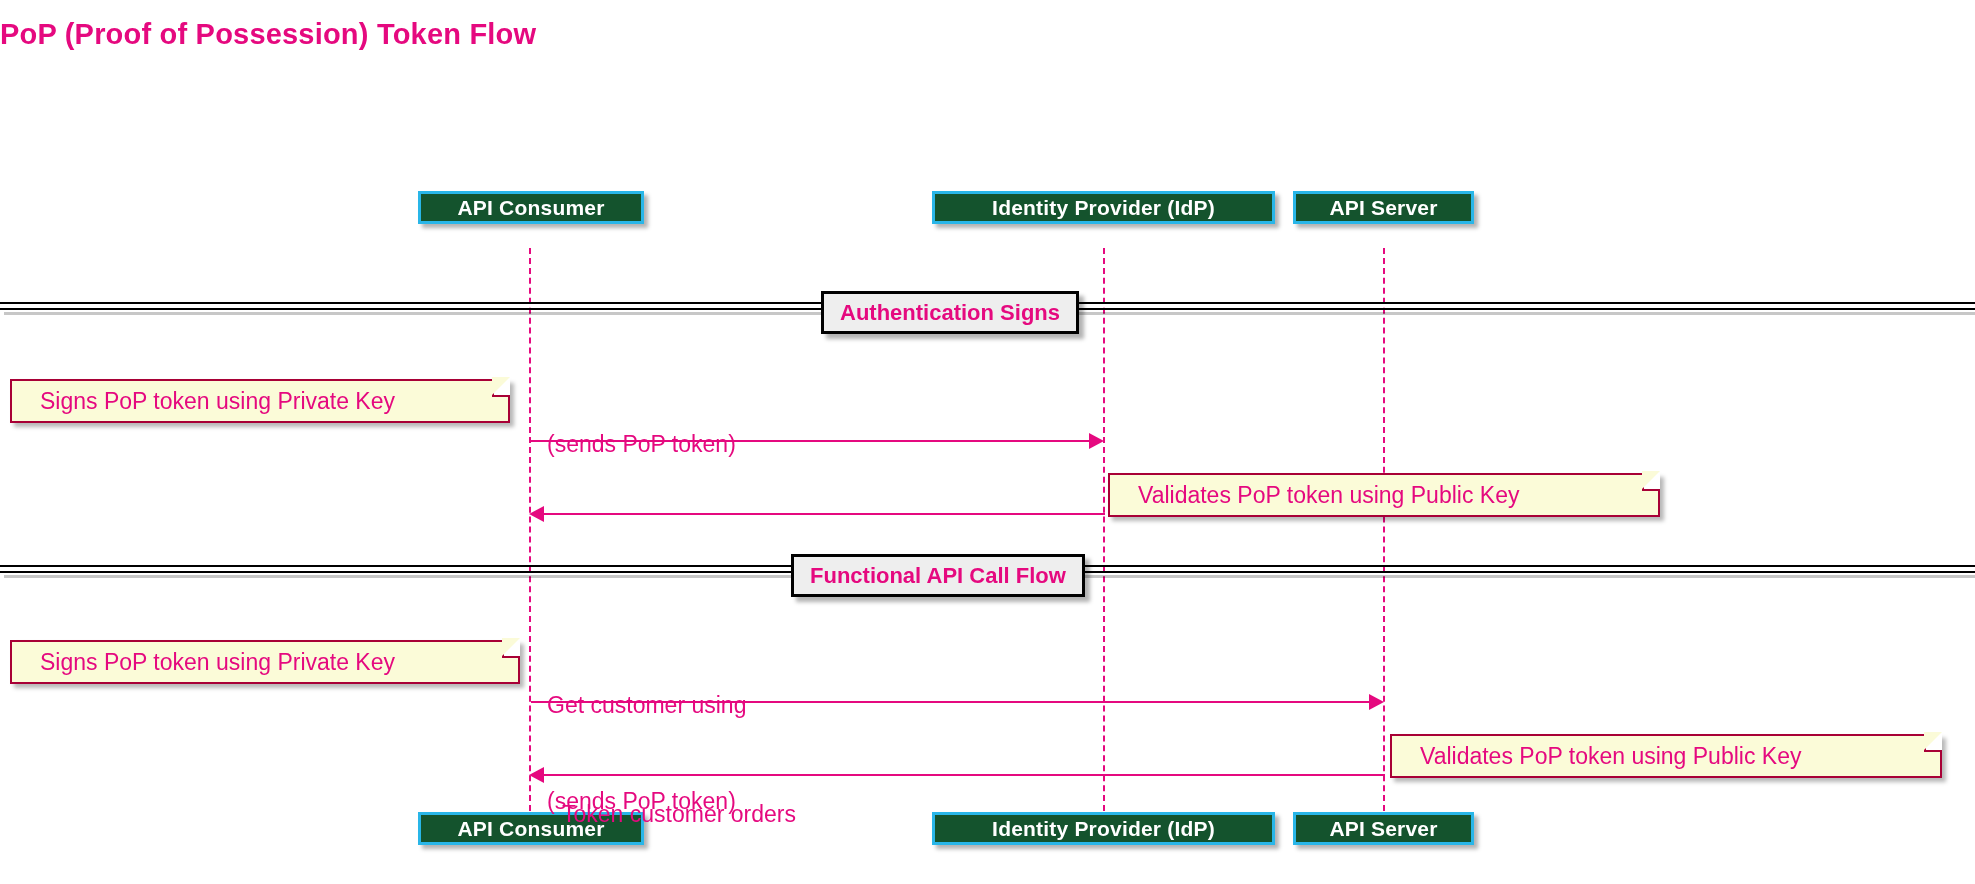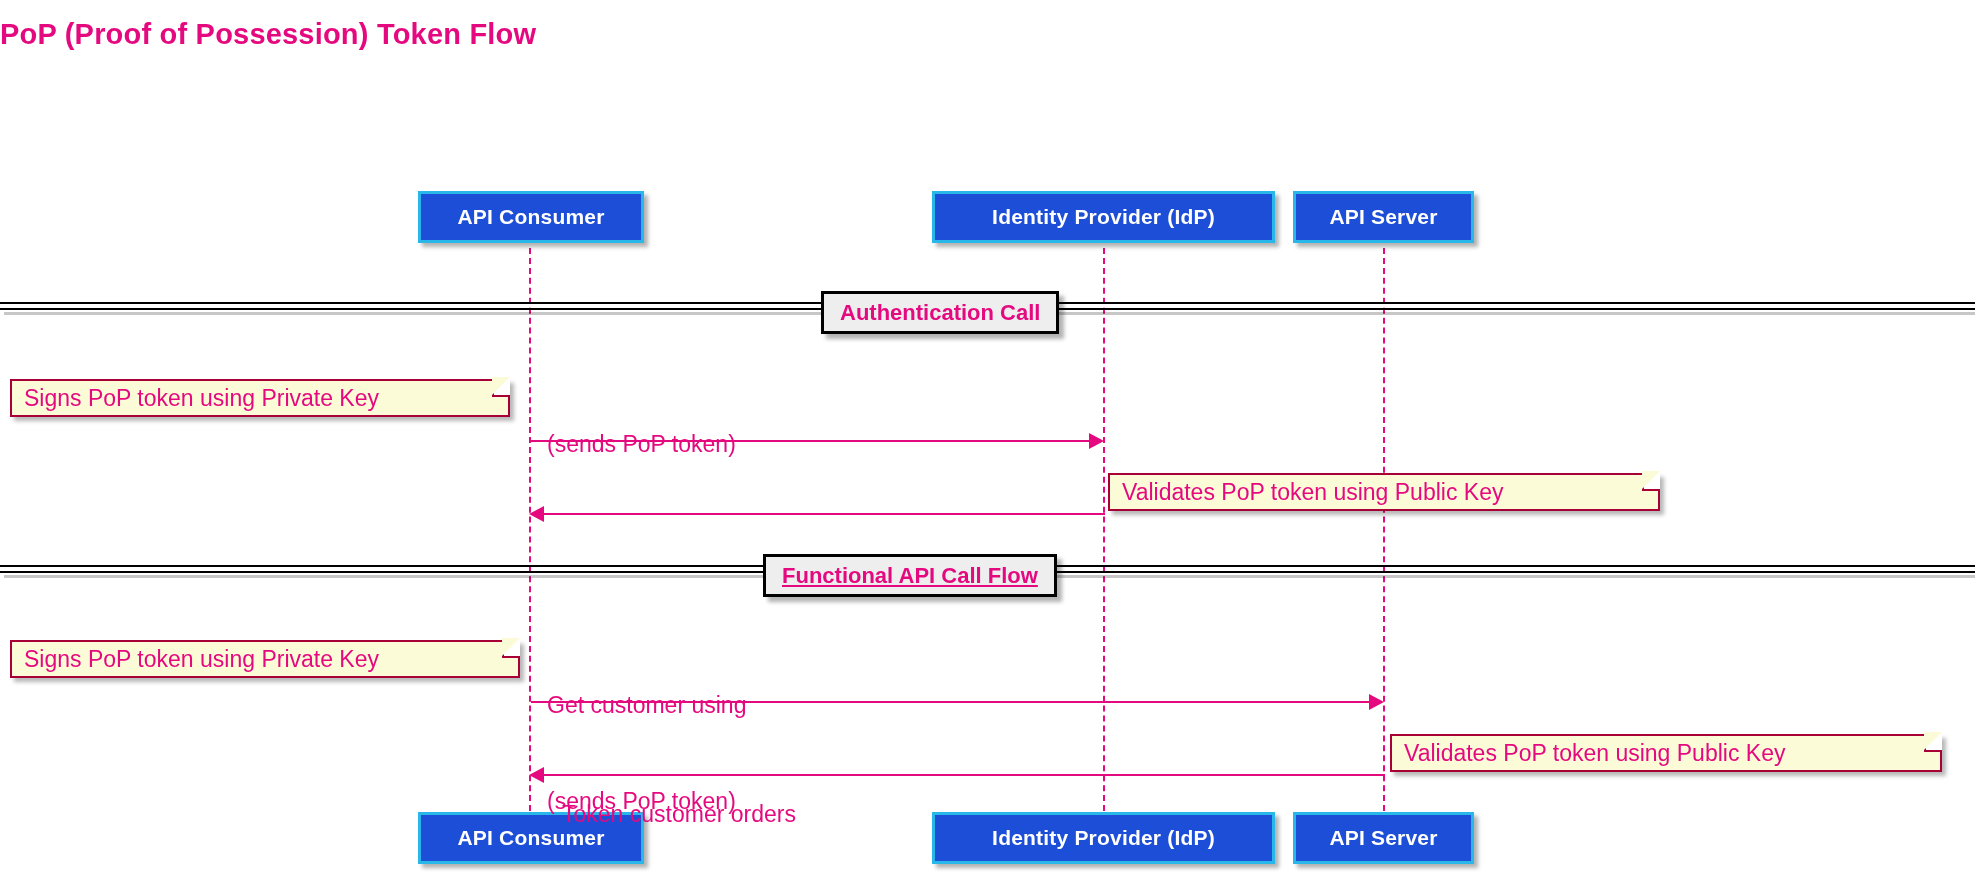--- a/index.html
+++ b/index.html
@@ -25,30 +25,30 @@
     font-weight:bold;
     color:#E5097F;
     letter-spacing:.2px;
     white-space:nowrap;
   }
 
   
   .participant{
     position:absolute;
     box-sizing:border-box;
-    background:#1d4ed8;
+    background:#14532d;
     border:3px solid #29B6E8;
     color:#ffffff;
     font-size:21px;
     font-weight:bold;
     display:flex;
     align-items:center;
     justify-content:center;
     white-space:nowrap;
-    height:52px;
+    height:33px;
     box-shadow:4px 4px 4px rgba(0,0,0,.30);
     letter-spacing:.2px;
   }
 
   
   .lifeline{
     position:absolute;
     width:0;
     border-left:2px dashed #E5097F;
   }
@@ -95,24 +95,24 @@
   }
 
   
   .note{
     position:absolute;
     box-sizing:border-box;
     background:#FBFBD8;
     border:2px solid #A80036;
     color:#E5097F;
     font-size:23px;
-    height:38px;
+    height:44px;
     display:flex;
     align-items:center;
-    padding:0 12px;
+    padding:0 28px;
     white-space:nowrap;
     box-shadow:4px 4px 4px rgba(0,0,0,.28);
   }
   .note .fold{
     position:absolute;
     top:-2px;
     right:-2px;
     width:16px;
     height:16px;
     background:#ffffff;
@@ -165,27 +165,27 @@
   <div class="title">PoP (Proof of Possession) Token Flow</div>
 
   <div class="lifeline" style="left:529px; top:248px; height:573px;"></div>
   <div class="lifeline" style="left:1103px; top:248px; height:573px;"></div>
   <div class="lifeline" style="left:1383px; top:248px; height:573px;"></div>
 
   <div class="divider-rule" style="top:302px;">
     <div class="divider-shadow"></div>
   </div>
   <div class="divider-label" style="left:821px; top:291px;">
-    <span>Authentication Call</span>
+    <span>Authentication Signs</span>
   </div>
 
   <div class="divider-rule" style="top:565px;">
     <div class="divider-shadow"></div>
   </div>
-  <div class="divider-label" style="left:763px; top:554px;text-decoration:underline;">
+  <div class="divider-label" style="left:791px; top:554px;">
     <span>Functional API Call Flow</span>
   </div>
 
   <div class="participant" style="left:418px; top:191px; width:226px;">
     <span>API Consumer</span>
   </div>
   <div class="participant" style="left:932px; top:191px; width:343px;">
     <span>Identity Provider (IdP)</span>
   </div>
   <div class="participant" style="left:1293px; top:191px; width:181px;">

